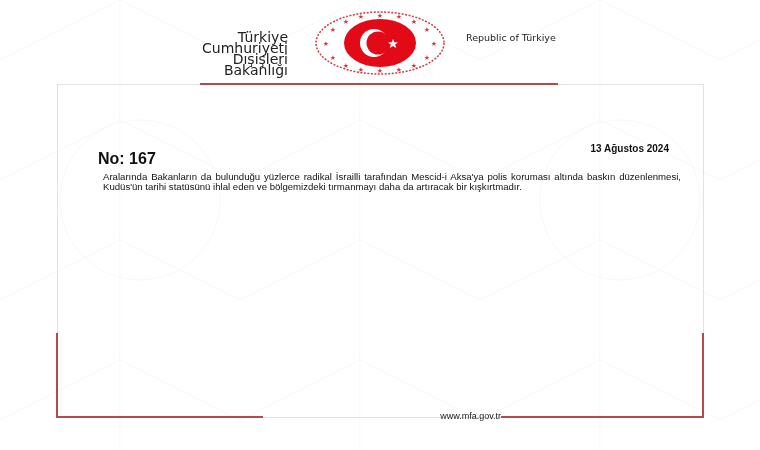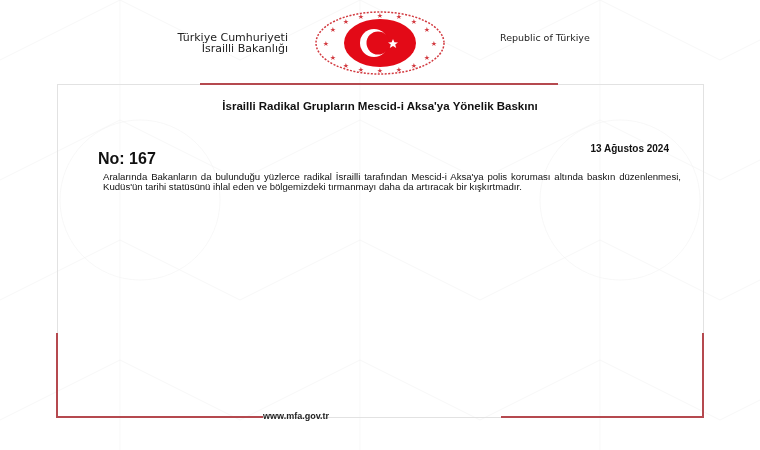--- a/index.html
+++ b/index.html
@@ -1,55 +1,55 @@
 <!DOCTYPE html>
 <html><head>
 <meta charset="utf-8">
 <style>
   html, body { margin:0; padding:0; }
   body { width:760px; height:450px; background:#ffffff; position:relative; overflow:hidden; font-family:"Liberation Sans", sans-serif; color:#1a1a1a; }
   .bg-pattern { position:absolute; inset:0; opacity:0.35; }
-  .hdr-left { position:absolute; left:166px; top:32px; width:122px; text-align:right; font-size:11px; line-height:11px; color:#222; font-family:"DejaVu Sans", sans-serif; }
-  .hdr-right { position:absolute; left:466px; top:32px; width:170px; text-align:left; font-size:9.5px; line-height:11px; color:#222; font-family:"DejaVu Sans", sans-serif;margin-left:34px; }
+  .hdr-left { position:absolute; left:166px; top:32px; width:122px; text-align:right; font-size:14px; line-height:11px; color:#222; font-family:"DejaVu Sans", sans-serif; }
+  .hdr-right { position:absolute; left:466px; top:32px; width:170px; text-align:left; font-size:9.5px; line-height:11px; color:#222; font-family:"DejaVu Sans", sans-serif; }
   .logo { position:absolute; left:313px; top:10px; width:134px; height:66px; }
   .frame-top-grey-l { position:absolute; left:57px; top:84px; width:143px; height:1px; background:#e2e2e2; }
   .frame-top-red { position:absolute; left:200px; top:83px; width:358px; height:2px; background:#b5494f; }
   .frame-top-grey-r { position:absolute; left:558px; top:84px; width:146px; height:1px; background:#e2e2e2; }
   .frame-left-grey { position:absolute; left:57px; top:84px; width:1px; height:250px; background:#e2e2e2; }
   .frame-right-grey { position:absolute; left:703px; top:84px; width:1px; height:250px; background:#e2e2e2; }
   .frame-left-red { position:absolute; left:56px; top:333px; width:2px; height:85px; background:#b5494f; }
   .frame-right-red { position:absolute; left:702px; top:333px; width:2px; height:85px; background:#b5494f; }
   .frame-bot-red-l { position:absolute; left:56px; top:416px; width:207px; height:2px; background:#b5494f; }
   .frame-bot-grey { position:absolute; left:263px; top:417px; width:238px; height:1px; background:#e2e2e2; }
   .frame-bot-red-r { position:absolute; left:501px; top:416px; width:203px; height:2px; background:#b5494f; }
   .title { position:absolute; left:100px; top:100px; width:560px; text-align:center; font-weight:bold; font-size:11.5px; line-height:12px; color:#111; }
   .no { position:absolute; left:98px; top:150px; font-weight:bold; font-size:16px; color:#111; }
   .date { position:absolute; right:91px; top:143px; font-weight:bold; font-size:10px; color:#111; }
   .body { position:absolute; left:103px; top:172px; width:578px; font-size:9.6px; line-height:10.2px; color:#111; text-align:justify; }
   .body p { margin:0 0 6px 0; }
-  .url { position:absolute; left:263px; top:411px; width:238px; text-align:left; font-weight:bold; font-size:9px; color:#222; }
+  .url { position:absolute; left:263px; top:411px; width:238px; text-align:right; font-weight:normal; font-size:9px; color:#222; }
 </style>
 </head>
 <body>
 
 <svg class="bg-pattern" width="760" height="450" viewBox="0 0 760 450">
   <g stroke="#dcdcdc" stroke-width="0.6" fill="none">
     <path d="M0 60 L120 0 L240 60 L360 0 L480 60 L600 0 L720 60 L760 40"></path>
     <path d="M0 180 L120 120 L240 180 L360 120 L480 180 L600 120 L720 180 L760 160"></path>
     <path d="M0 300 L120 240 L240 300 L360 240 L480 300 L600 240 L720 300 L760 280"></path>
     <path d="M0 420 L120 360 L240 420 L360 360 L480 420 L600 360 L720 420 L760 400"></path>
     <path d="M120 0 L120 450 M360 0 L360 450 M600 0 L600 450"></path>
     <circle cx="140" cy="200" r="80"></circle>
       <circle cx="620" cy="200" r="80"></circle>
   </g>
 </svg>
 
 <div class="hdr-left">
   <div>Türkiye Cumhuriyeti</div>
-  <div>İsrailli Bakanlığı</div>
+  <div>Dışişleri Bakanlığı</div>
 </div>
 
 <svg class="logo" viewBox="0 0 134 66">
   <ellipse cx="67" cy="33" rx="64" ry="31" fill="#fff" stroke="#d23a40" stroke-width="1.5" stroke-dasharray="2 1.5"></ellipse>
   <ellipse cx="67" cy="33" rx="36" ry="24" fill="#e30a17"></ellipse>
   <circle cx="61" cy="33" r="14" fill="#fff"></circle>
   <circle cx="65" cy="33" r="11.5" fill="#e30a17"></circle>
   <polygon points="80,29 81.4,32.2 85,32.4 82.2,34.6 83.2,38 80,36 76.8,38 77.8,34.6 75,32.4 78.6,32.2" fill="#fff"></polygon>
   <g fill="#d23a40" font-size="7" text-anchor="middle" font-family="DejaVu Sans, sans-serif">
     <text x="20" y="22">★</text>
@@ -80,21 +80,20 @@
 <div class="frame-top-grey-r"></div>
 <div class="frame-left-grey"></div>
 <div class="frame-right-grey"></div>
 <div class="frame-left-red"></div>
 <div class="frame-right-red"></div>
 <div class="frame-bot-red-l"></div>
 <div class="frame-bot-grey"></div>
 <div class="frame-bot-red-r"></div>
 
 <div class="title">
-  <div>İsrailli Radikal Grupların Mescid-i Aksa'ya Yönelik Baskını</div>
 </div>
 
 <div class="no">No: 167</div>
 <div class="date">13 Ağustos 2024</div>
 
 <div class="body">
   <p>Aralarında Bakanların da bulunduğu yüzlerce radikal İsrailli tarafından Mescid-i Aksa'ya polis koruması altında baskın düzenlenmesi, Kudüs'ün tarihi statüsünü ihlal eden ve bölgemizdeki tırmanmayı daha da artıracak bir kışkırtmadır.</p>
 </div>
 
 <div class="url">www.mfa.gov.tr</div>

